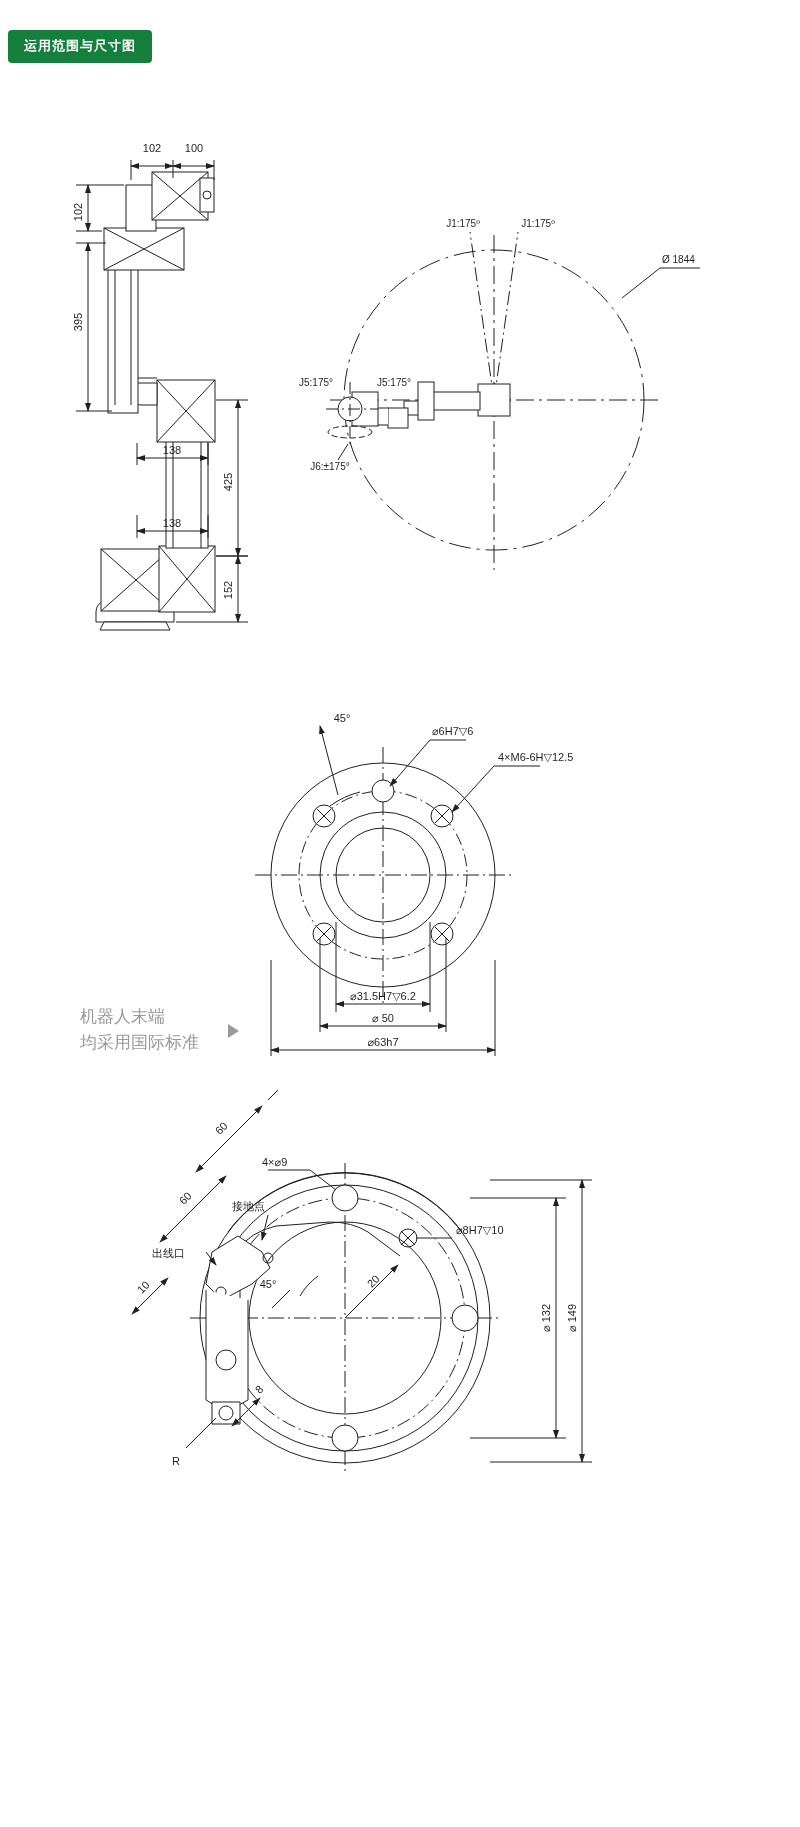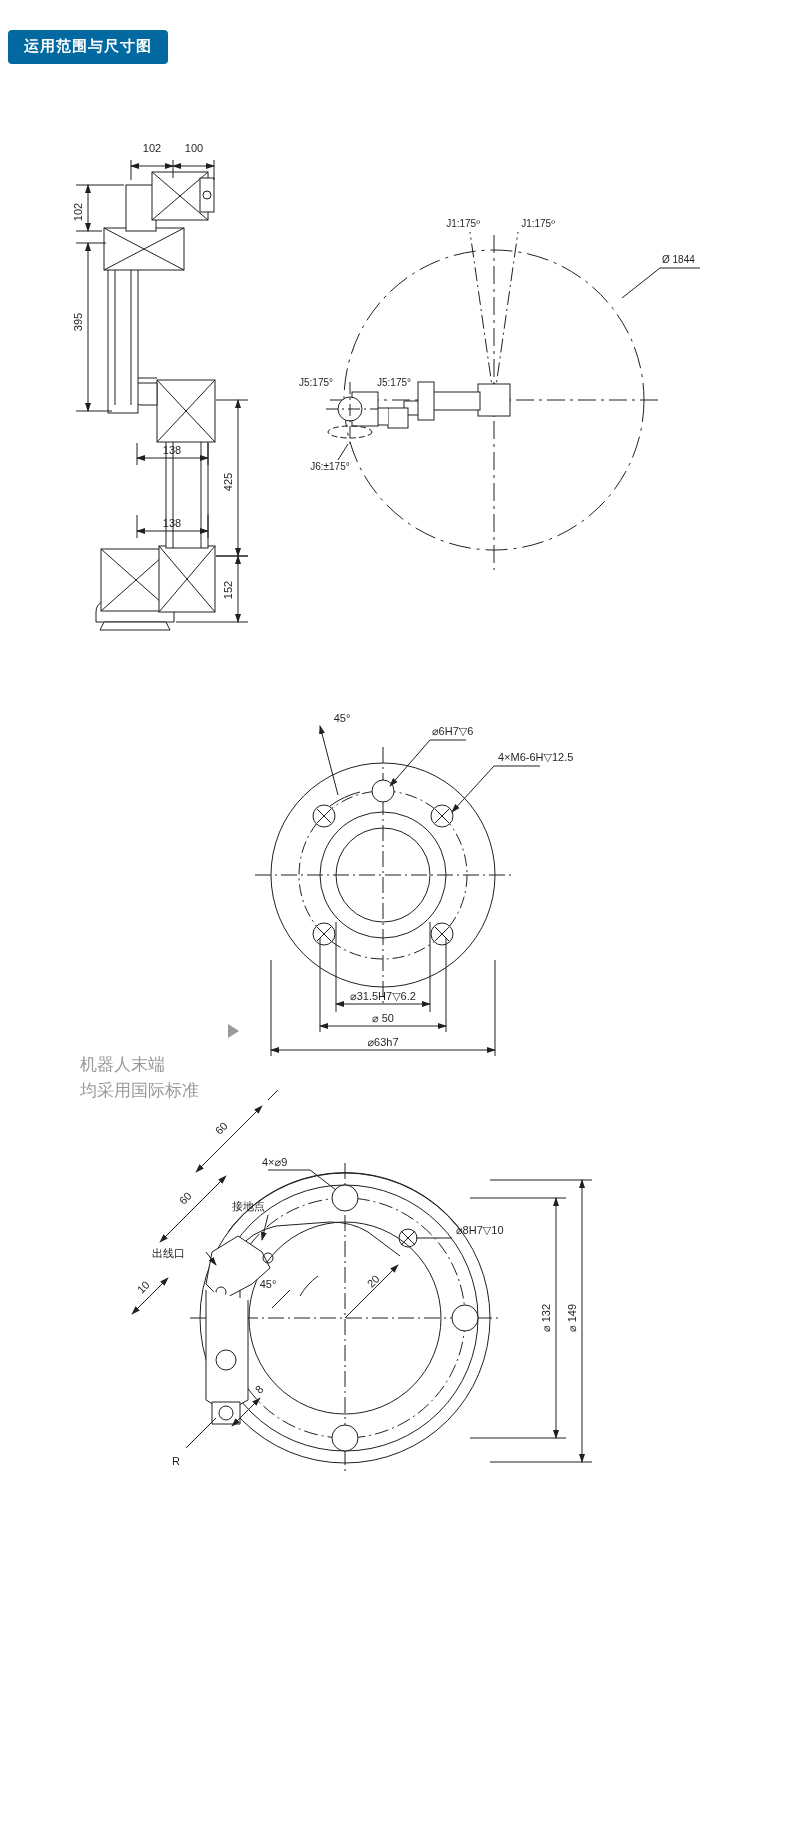--- a/index.html
+++ b/index.html
@@ -3,31 +3,31 @@
 <meta charset="utf-8">
 <style>
   html,body{margin:0;padding:0;}
   body{
     width:800px;height:1827px;background:#ffffff;
     font-family:"Liberation Sans","DejaVu Sans",sans-serif;
     color:#231f20;position:relative;overflow:hidden;
   }
   .badge{
     position:absolute;left:8px;top:30px;
-    background:#0369a1;color:#fff;
-    font-size:15px;font-weight:bold;letter-spacing:1px;
+    background:#15803d;color:#fff;
+    font-size:13px;font-weight:bold;letter-spacing:1px;
     padding:7px 16px 8px 16px;border-radius:4px;
     white-space:nowrap;
   }
   .stage{position:absolute;left:0;top:0;width:776px;height:1827px;}
   svg{display:block;}
   .dim-text{font-family:"Liberation Sans",sans-serif;font-size:11px;fill:#231f20;}
   .dim-text-sm{font-family:"Liberation Sans",sans-serif;font-size:10px;fill:#231f20;}
   .note-cn{
-    position:absolute;left:80px;top:1052px;
+    position:absolute;left:80px;top:1004px;
     font-size:17px;line-height:26px;color:#9a9a9a;white-space:pre;
   }
   .note-arrow{
     position:absolute;left:228px;top:1024px;
     width:0;height:0;border-left:11px solid #9a9a9a;
     border-top:7px solid transparent;border-bottom:7px solid transparent;
   }
 </style>
 </head>
 <body>

